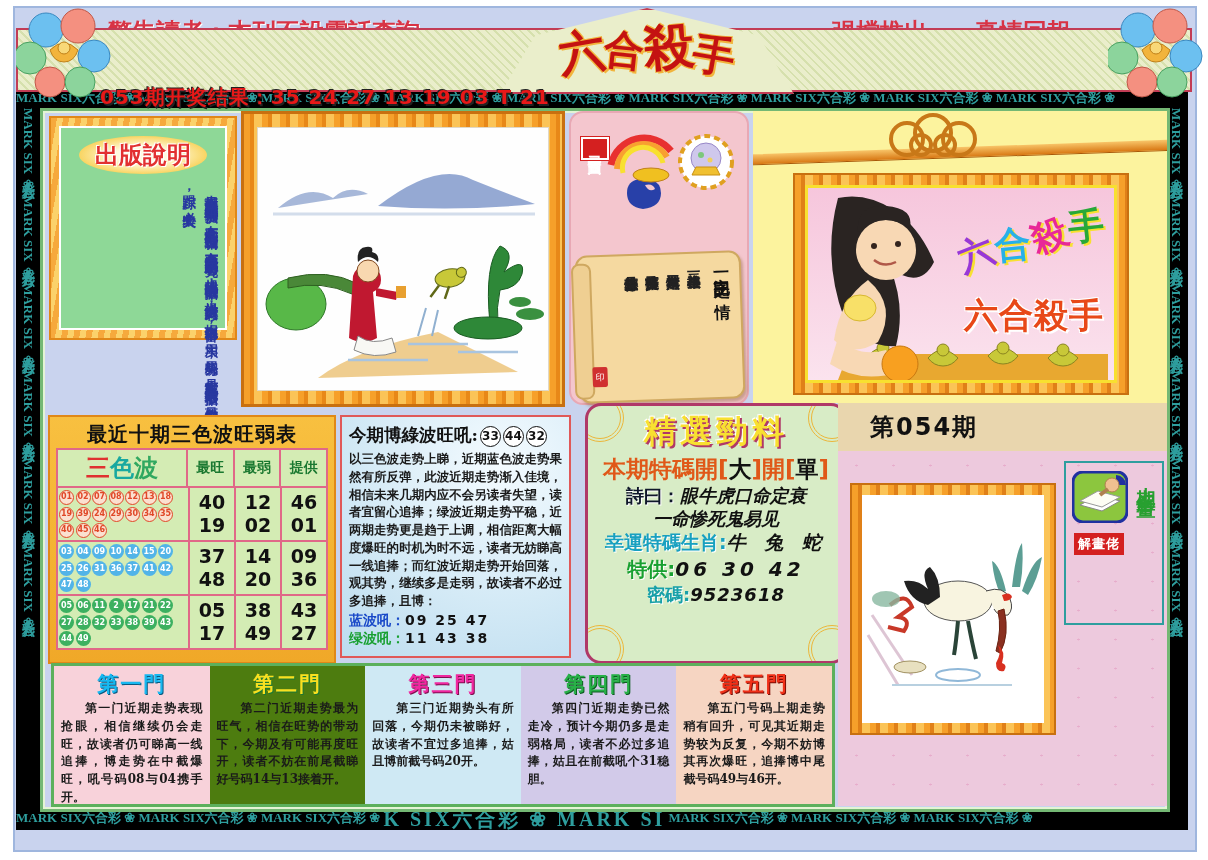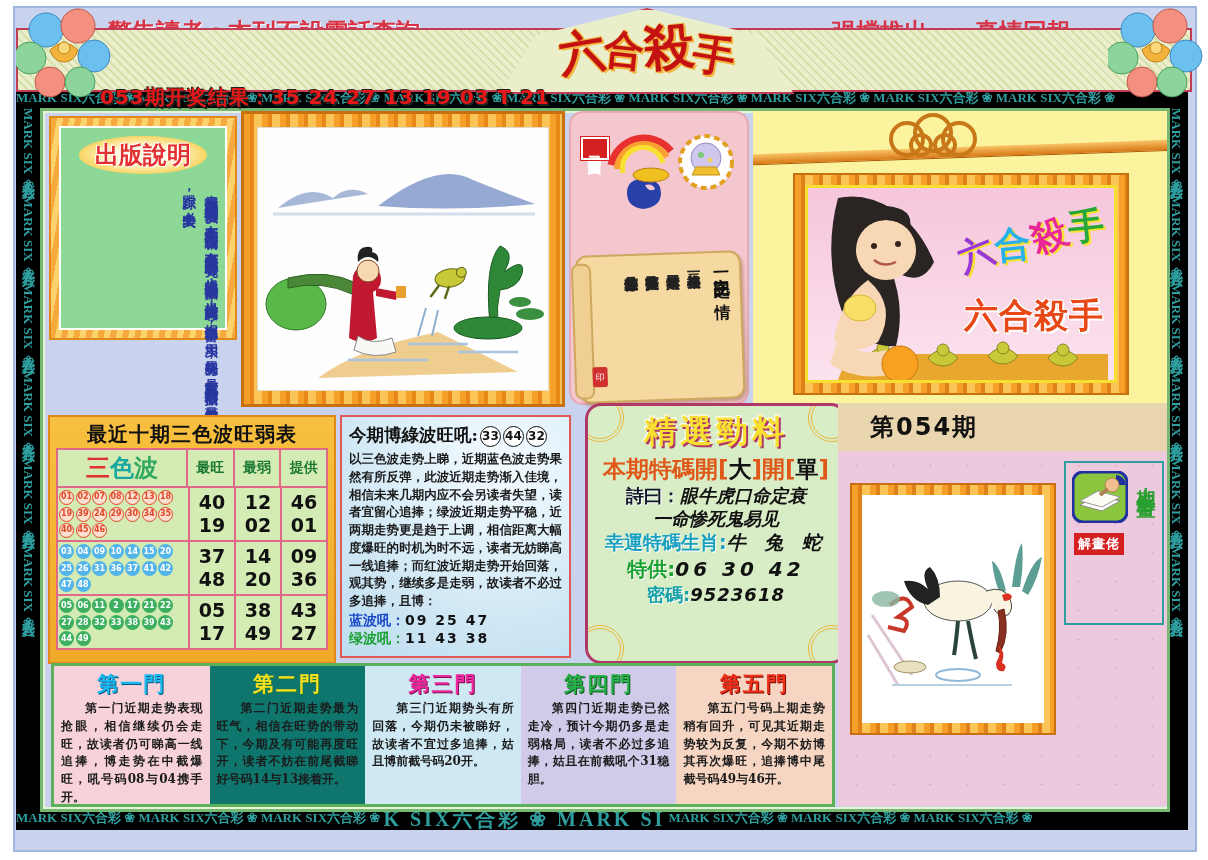--- a/index.html
+++ b/index.html
@@ -181,21 +181,21 @@
   .interp-icon{position:absolute;left:6px;top:8px;}
   .interp-label{position:absolute;left:8px;top:70px;background:#d42020;color:#fff;font-size:13px;
         font-weight:bold;padding:2px 4px;letter-spacing:1px;}
   .interp-vert{position:absolute;right:2px;top:8px;writing-mode:vertical-rl;text-orientation:upright;
         color:#28a030;font-size:19px;font-weight:bold;letter-spacing:4px;}
 
   
   .doors{position:absolute;left:8px;top:552px;width:784px;height:144px;box-sizing:border-box;
         border:3px solid #5cb05c;box-shadow:inset 0 0 0 2px #d8f0c8;display:flex;background:#fff;}
   .door{flex:1;padding:4px 7px 2px;box-sizing:border-box;}
-  .door1{background:#f8d2da;} .door2{background:#0f766e;} .door3{background:#cfe9f4;}
+  .door1{background:#f8d2da;} .door2{background:#4d7c0f;} .door3{background:#cfe9f4;}
   .door4{background:#d2cae9;} .door5{background:#f6d5c2;}
   .door-title{text-align:center;font-size:21px;font-weight:bold;font-family:"DejaVu Serif",serif;letter-spacing:2px;}
   .door1 .door-title{color:#18b8f0;text-shadow:1px 1px 0 #0a5a80;}
   .door2 .door-title{color:#f8e020;text-shadow:1px 1px 0 #187838;}
   .door3 .door-title{color:#f028a0;text-shadow:1px 1px 0 #801050;}
   .door4 .door-title{color:#28b048;text-shadow:1px 1px 0 #0e5c22;}
   .door5 .door-title{color:#f03018;text-shadow:1px 1px 0 #7c0e06;}
   .door-body{margin-top:2px;font-size:12px;font-weight:bold;color:#1a1a1a;text-align:justify;
         line-height:1.48;text-indent:2em;font-family:"DejaVu Serif",serif;}
 </style>

